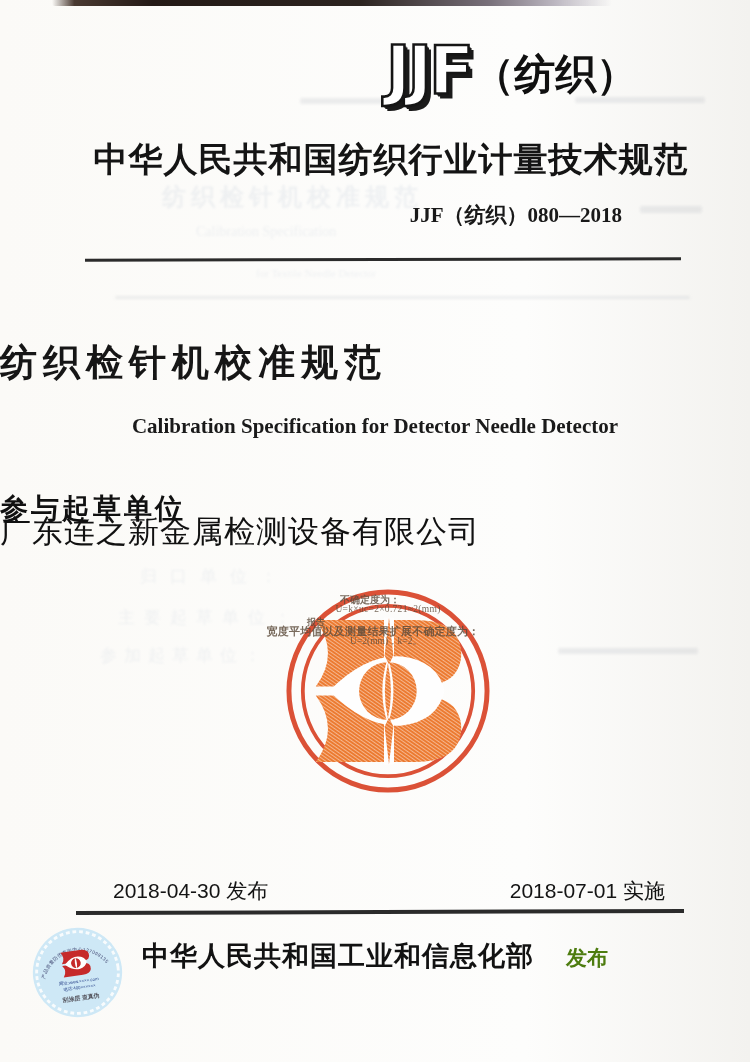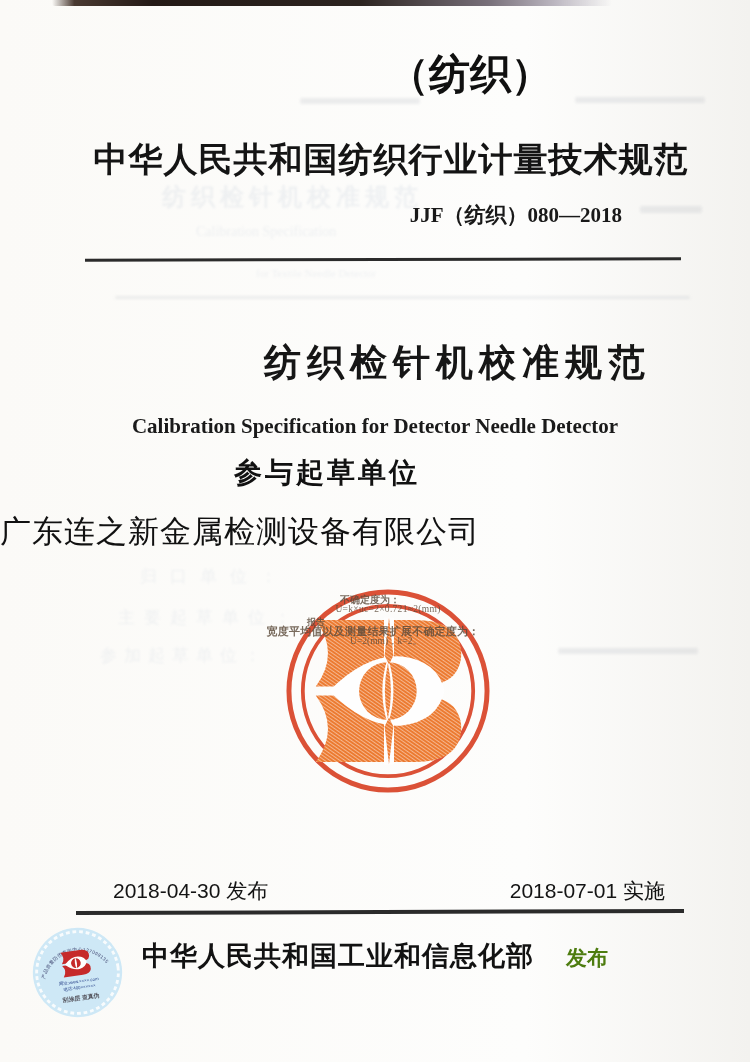--- a/index.html
+++ b/index.html
@@ -19,25 +19,25 @@
     text-shadow:5px 5px 0 #1a1a1a,3px 3px 0 #1a1a1a,2px 2px 0 #555;}
   .jjf-suffix{font-size:41px;font-weight:700;line-height:1;padding:0 0 12px 2px;color:#101010;letter-spacing:0px;font-family:Liberation Mono, monospace;}
   
   .header-title{left:16px;top:137px;width:750px;text-align:center;font-family:"Liberation Serif",serif;
     font-weight:bold;font-size:34px;letter-spacing:1px;color:#141414;}
   .doc-number{right:128px;top:201px;font-family:"Liberation Serif",serif;font-weight:bold;font-size:21px;color:#191919;}
   .rule{background:#2b2b2b;height:3px;}
   .rule-top{left:85px;top:258px;width:596px;transform:rotate(-.15deg);}
   .rule-bottom{left:76px;top:910px;width:608px;height:3.5px;transform:rotate(-.2deg);}
   
-  .main-title{left:0;top:338px;width:651px;text-align:right;font-family:"Liberation Serif",serif;
+  .main-title{left:0;top:338px;width:651px;text-align:left;font-family:"Liberation Serif",serif;
     font-weight:bold;font-size:37px;letter-spacing:6px;color:#161616;}
   .english-title{left:0;top:414px;width:750px;text-align:center;font-family:"Liberation Serif",serif;
     font-weight:bold;font-size:21px;color:#1a1a1a;}
-  .drafting-label{left:0;top:454px;width:654px;text-align:center;font-size:28px;font-weight:600;letter-spacing:3px;color:#111;}
+  .drafting-label{left:0;top:490px;width:654px;text-align:left;font-size:28px;font-weight:600;letter-spacing:3px;color:#111;}
   .company{left:0;top:511px;width:750px;text-align:left;font-size:31px;font-weight:500;letter-spacing:1px;color:#111;}
   
   .ghost{color:#93a5bd;filter:blur(1.3px);}
   .g-title{left:162px;top:181px;font-family:"Liberation Serif",serif;font-weight:bold;font-size:24px;letter-spacing:5px;opacity:.13;}
   .g-eng1{left:196px;top:224px;font-family:"Liberation Serif",serif;font-size:14px;opacity:.14;}
   .g-eng2{left:256px;top:267px;font-family:"Liberation Serif",serif;font-size:11px;opacity:.13;}
   .smudge{background:rgba(135,140,155,.14);filter:blur(1.8px);border-radius:2px;}
   .sm1{left:300px;top:98px;width:120px;height:6px;}
   .sm2{left:575px;top:97px;width:130px;height:6px;}
   .sm3{left:640px;top:206px;width:62px;height:7px;}
@@ -74,20 +74,21 @@
 <div class="abs smudge sm4"></div>
 <div class="abs smudge sm5"></div>
 <div class="abs ghost g-title">纺织检针机校准规范</div>
 <div class="abs ghost g-eng1">Calibration Specification</div>
 <div class="abs ghost g-eng2">for Textile Needle Detector</div>
 <div class="abs ghost g-l1">归口单位：</div>
 <div class="abs ghost g-l2">主要起草单位：</div>
 <div class="abs ghost g-l3">参加起草单位：</div>
 
 <div class="abs logo-row">
+  <span class="jjf">JJF</span>
     <span class="jjf-suffix">（纺织）</span>
 </div>
 
 <div class="abs header-title">中华人民共和国纺织行业计量技术规范</div>
 <div class="abs doc-number">JJF（纺织）080—2018</div>
 <div class="abs rule rule-top"></div>
 
 <div class="abs main-title">纺织检针机校准规范</div>
 <div class="abs english-title">Calibration Specification for Detector Needle Detector</div>
 <div class="abs drafting-label">参与起草单位</div>

